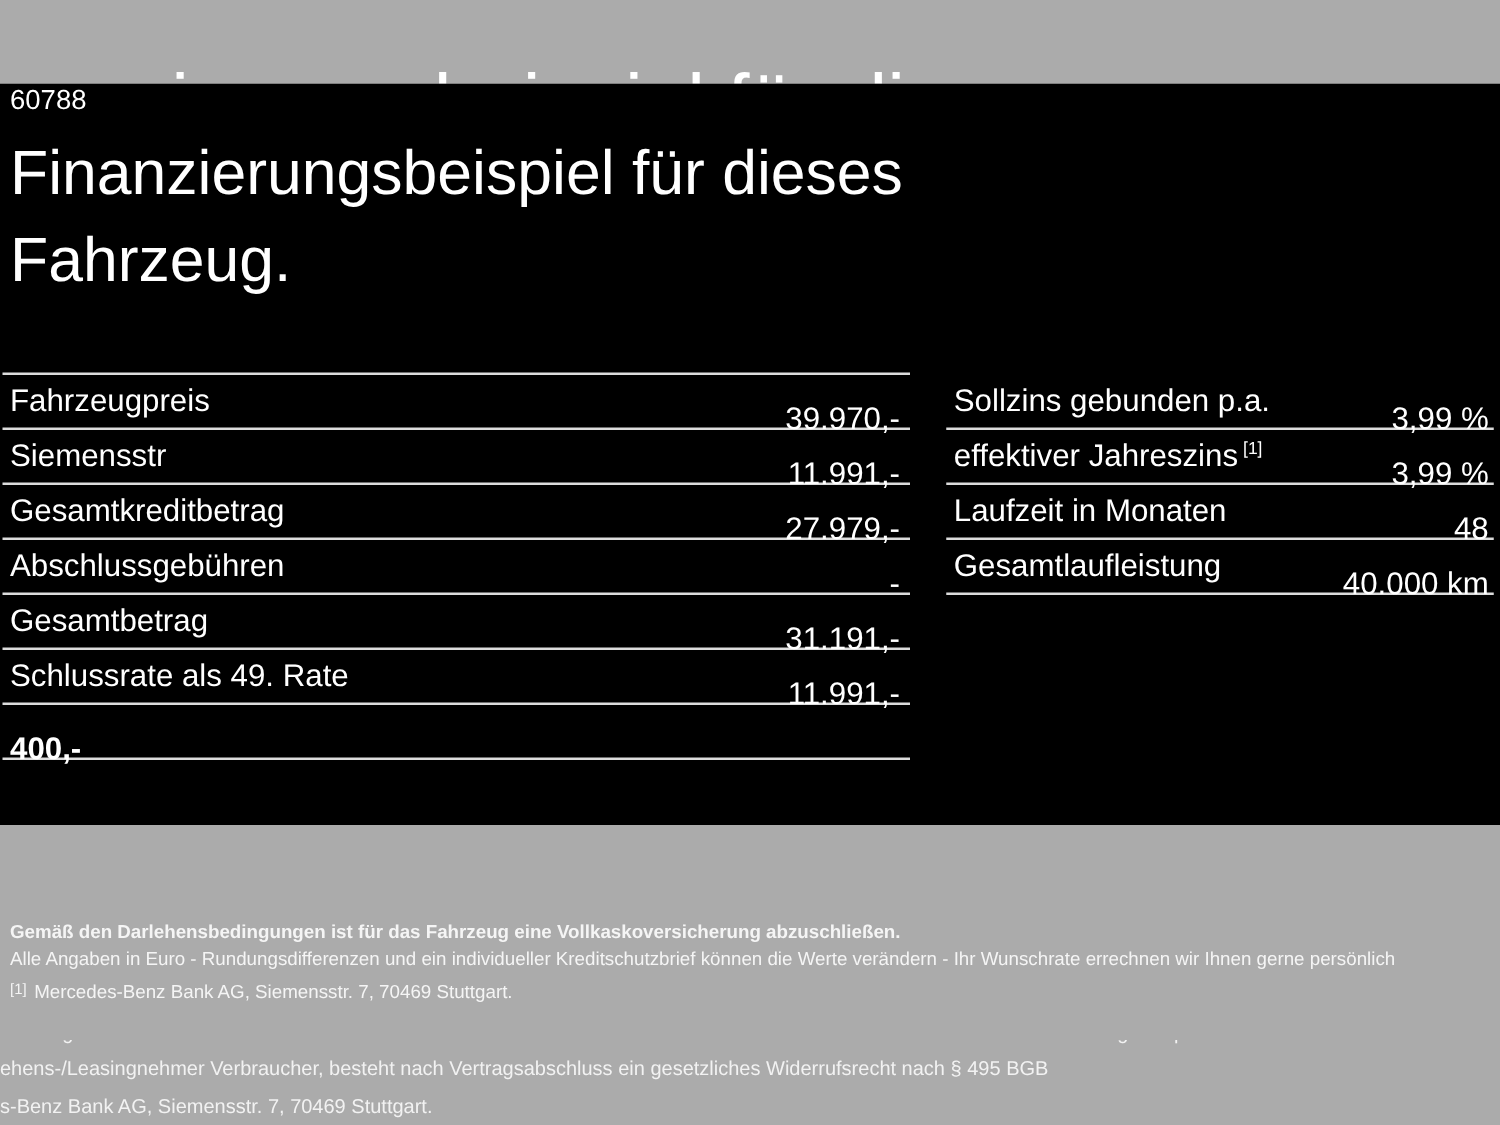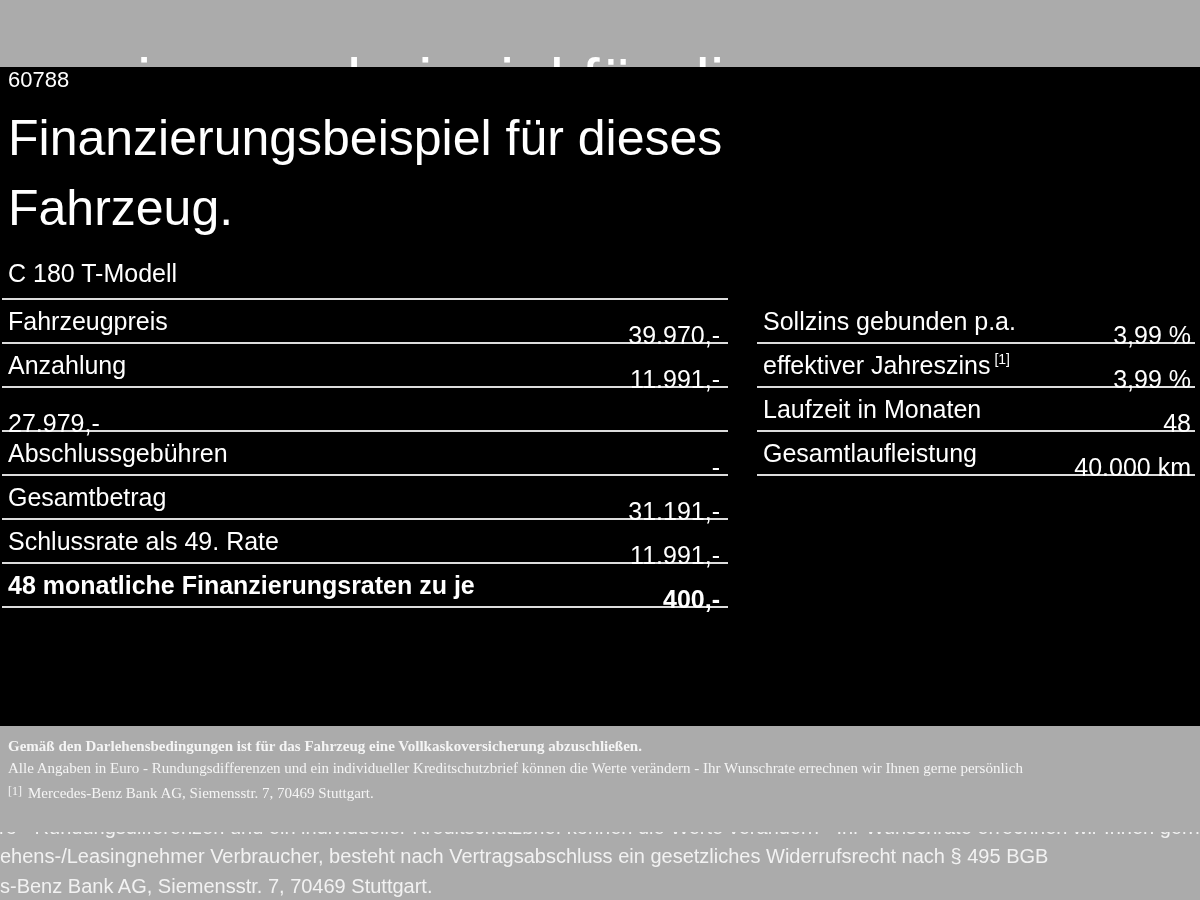--- a/index.html
+++ b/index.html
@@ -8,49 +8,49 @@
     background:#ababab;
     font-family:"Liberation Sans", sans-serif;
   }
   
   .bg-top{position:absolute;top:0;left:0;width:1200px;height:67px;overflow:hidden;}
   .bg-top .big{
     position:absolute;left:-55px;top:50px;
     font-size:64px;line-height:64px;color:#ffffff;white-space:nowrap;
   }
   .bg-bottom{position:absolute;top:832px;left:0;width:1200px;height:68px;overflow:hidden;color:#f2f2f2;}
-  .bg-bottom .cutline{position:absolute;white-space:nowrap;font-size:20px;line-height:24px;}
+  .bg-bottom .cutline{position:absolute;white-space:nowrap;font-size:16px;line-height:24px;}
   .bg-bottom .cut0{top:-17px;left:-170px;}
   .bg-bottom .cut1{top:12px;left:0px;}
   .bg-bottom .cut2{top:42px;left:0px;}
 
   
   .panel{
-    position:absolute;top:67px;left:0;width:1200px;height:659px;
+    position:absolute;top:67px;left:0;width:1200px;height:593px;
     background:#000000;color:#ffffff;
   }
   .listing-id{position:absolute;top:0px;left:8px;font-size:22px;}
   .title{position:absolute;top:36px;left:8px;font-size:50px;line-height:70px;font-weight:400;}
   .model{position:absolute;top:192px;left:8px;font-size:25px;}
 
   .ftable{position:absolute;}
   .table-left{top:231px;left:2px;width:726px;border-top:2px solid #dcdcdc;}
   .table-right{top:233px;left:757px;width:438px;}
   .row{
     height:42px;display:flex;justify-content:space-between;align-items:center;
     border-bottom:2px solid #dcdcdc;
     font-size:25px;padding:0 8px 0 6px;
   }
   .table-right .row{padding:0 4px 0 6px;}
   .row.bold{font-weight:700;}
   .row .lab{white-space:nowrap;}
   .row .val{white-space:nowrap;margin-top:29px;}
   .row sup{font-size:14px;margin-left:4px;line-height:0;}
 
-  .disclaimer{position:absolute;top:668px;left:8px;font-size:15px;line-height:22px;color:#f5f5f5;font-family:Liberation Serif, serif;}
+  .disclaimer{position:absolute;top:668px;left:8px;font-size:15px;line-height:22px;color:#f5f5f5;}
   .disclaimer .dl-bold{font-weight:700;margin-bottom:0px;}
   .footnote{margin-top:1px;}
   .footnote .marker{font-size:12px;vertical-align:3px;margin-right:6px;}
 </style>
 </head>
 <body>
 
 <div class="bg-top">
   <div class="big">Finanzierungsbeispiel für dieses</div>
 </div>
@@ -63,48 +63,47 @@
 
 <div class="panel">
 
   <div class="listing-id">60788</div>
 
   <div class="title">
     <div>Finanzierungsbeispiel für dieses</div>
     <div>Fahrzeug.</div>
   </div>
 
-  <div class="model">C 180 T-Modell</div>
 
   <div class="ftable table-left" id="left-table">
       <div class="row">
         <span class="lab">Fahrzeugpreis</span>
         <span class="val">39.970,-</span>
       </div>
       <div class="row">
-        <span class="lab">Anzahlung</span>
+        <span class="lab">Siemensstr</span>
         <span class="val">11.991,-</span>
       </div>
       <div class="row">
+        <span class="lab">Gesamtkreditbetrag</span>
         <span class="val">27.979,-</span>
       </div>
       <div class="row">
         <span class="lab">Abschlussgebühren</span>
         <span class="val">-</span>
       </div>
       <div class="row">
         <span class="lab">Gesamtbetrag</span>
         <span class="val">31.191,-</span>
       </div>
       <div class="row">
         <span class="lab">Schlussrate als 49. Rate</span>
         <span class="val">11.991,-</span>
       </div>
       <div class="row bold">
-        <span class="lab">48 monatliche Finanzierungsraten zu je</span>
         <span class="val">400,-</span>
       </div>
     </div>
 
   <div class="ftable table-right" id="right-table">
       <div class="row">
         <span class="lab">Sollzins gebunden p.a.</span>
         <span class="val">3,99 %</span>
       </div>
       <div class="row">

